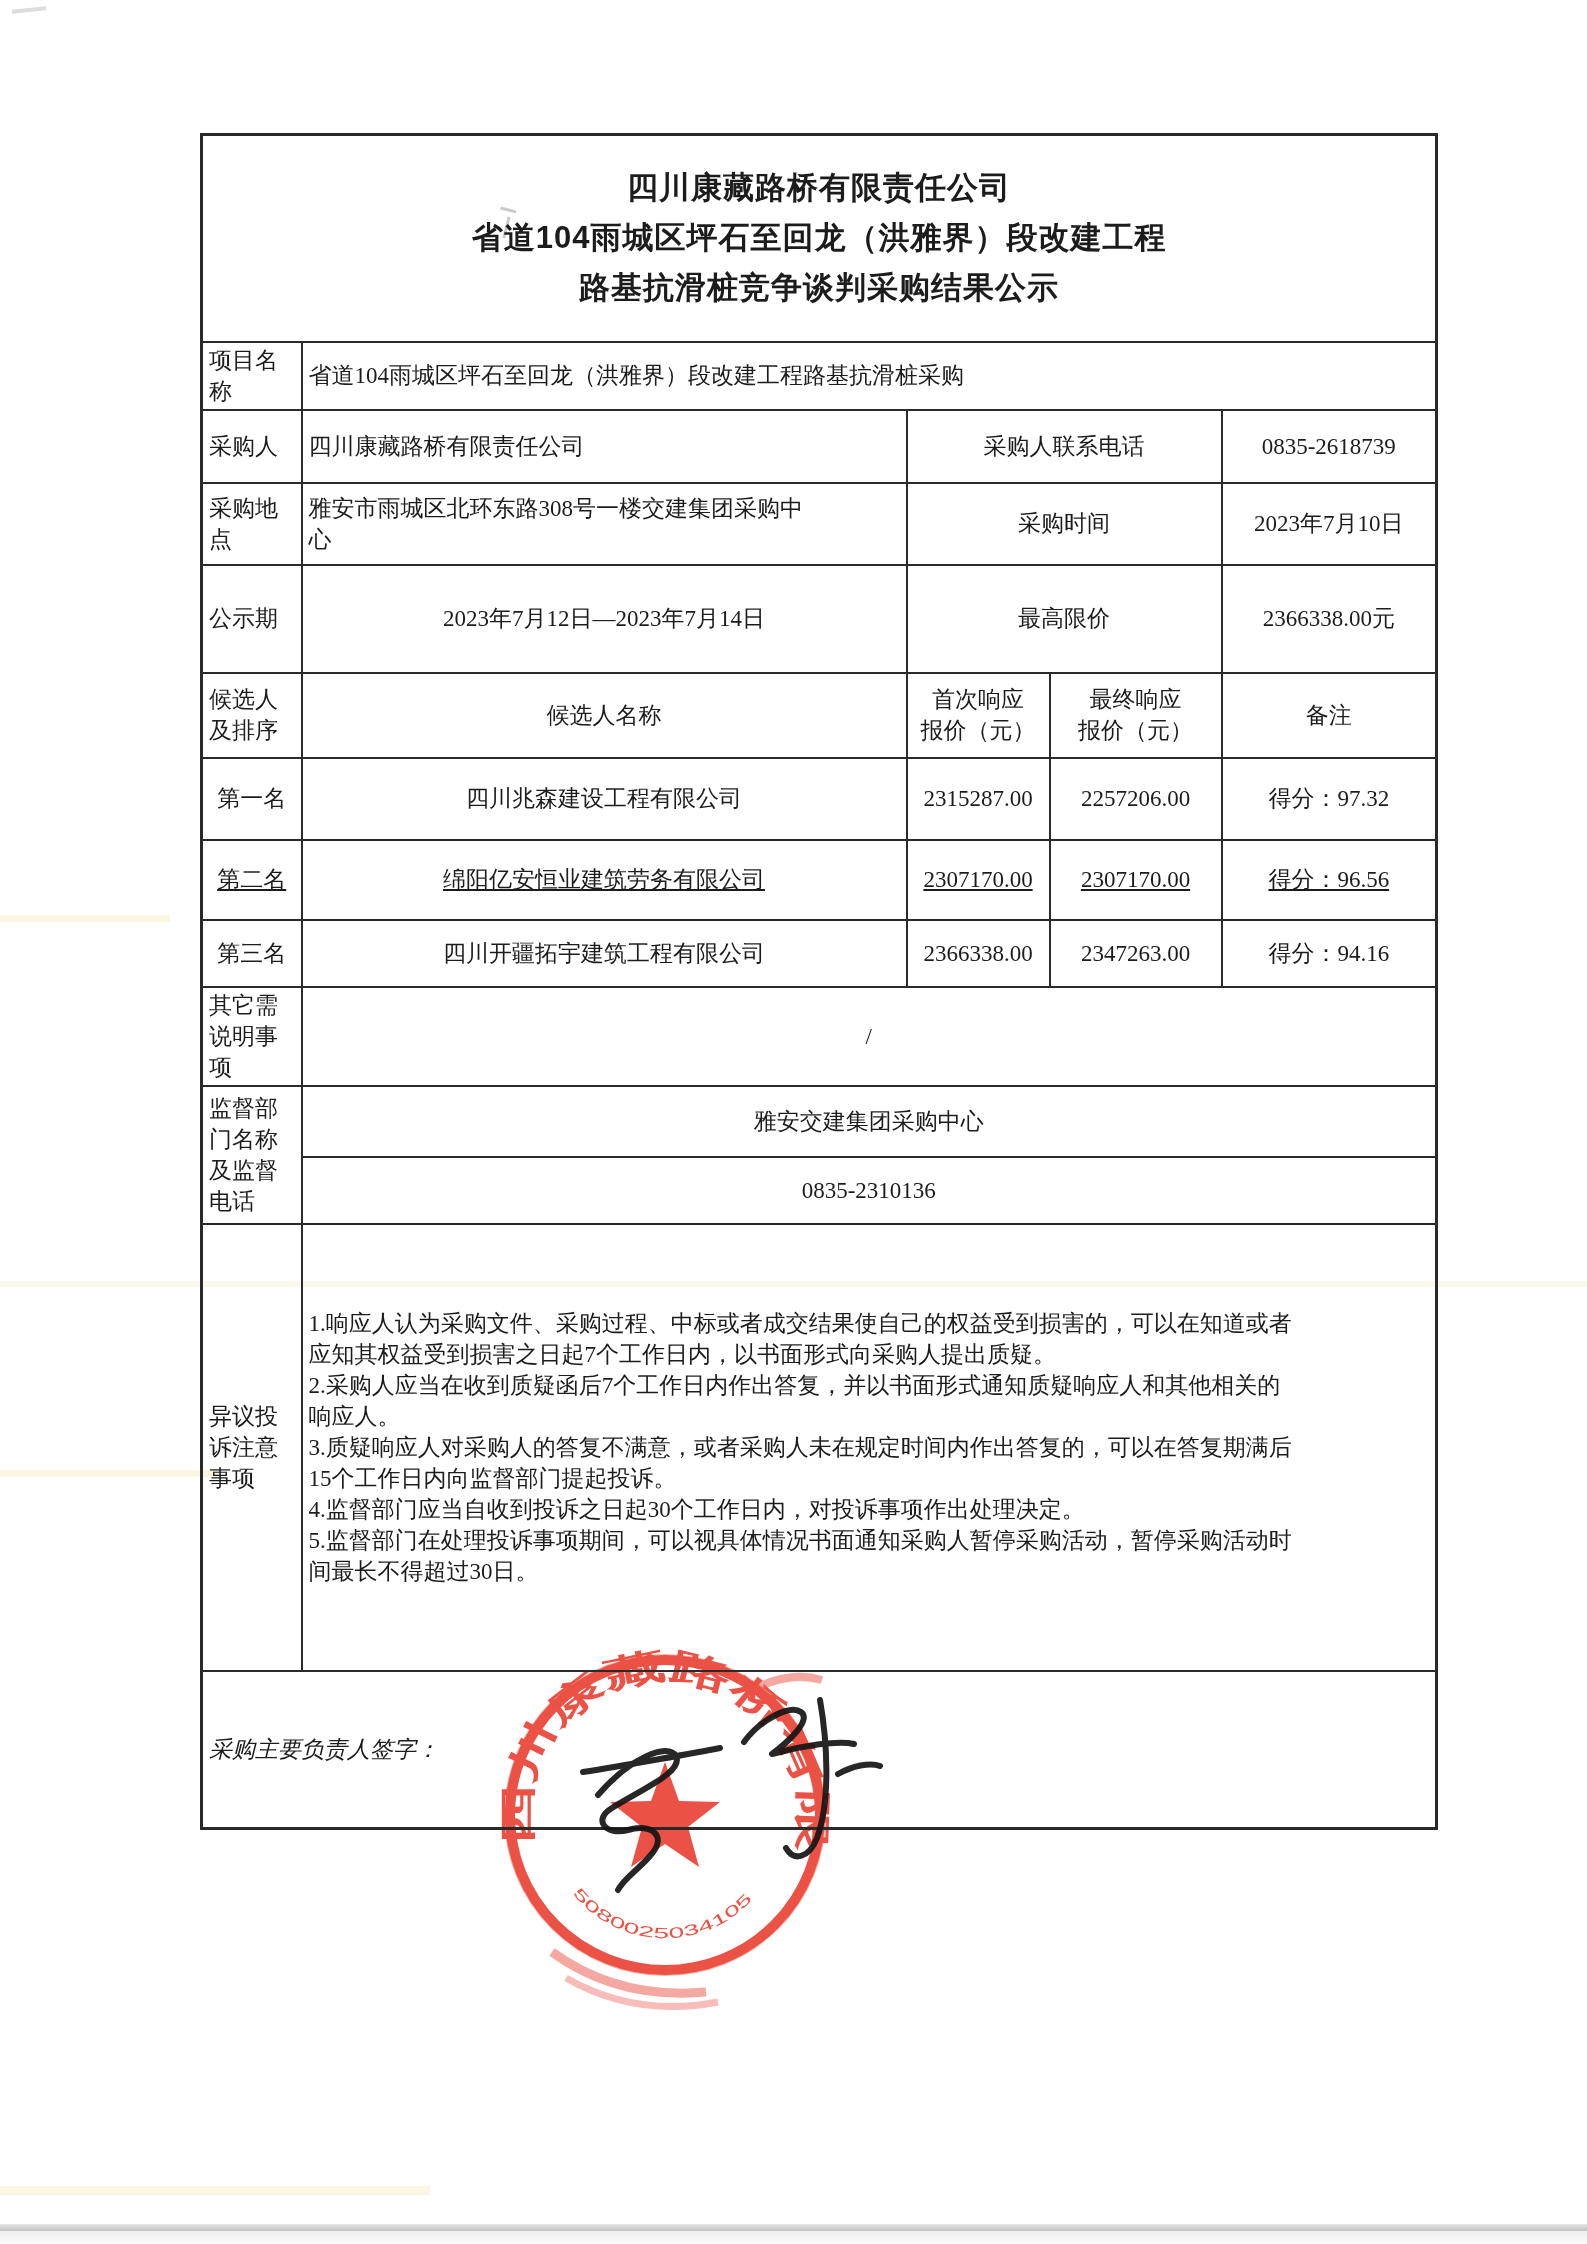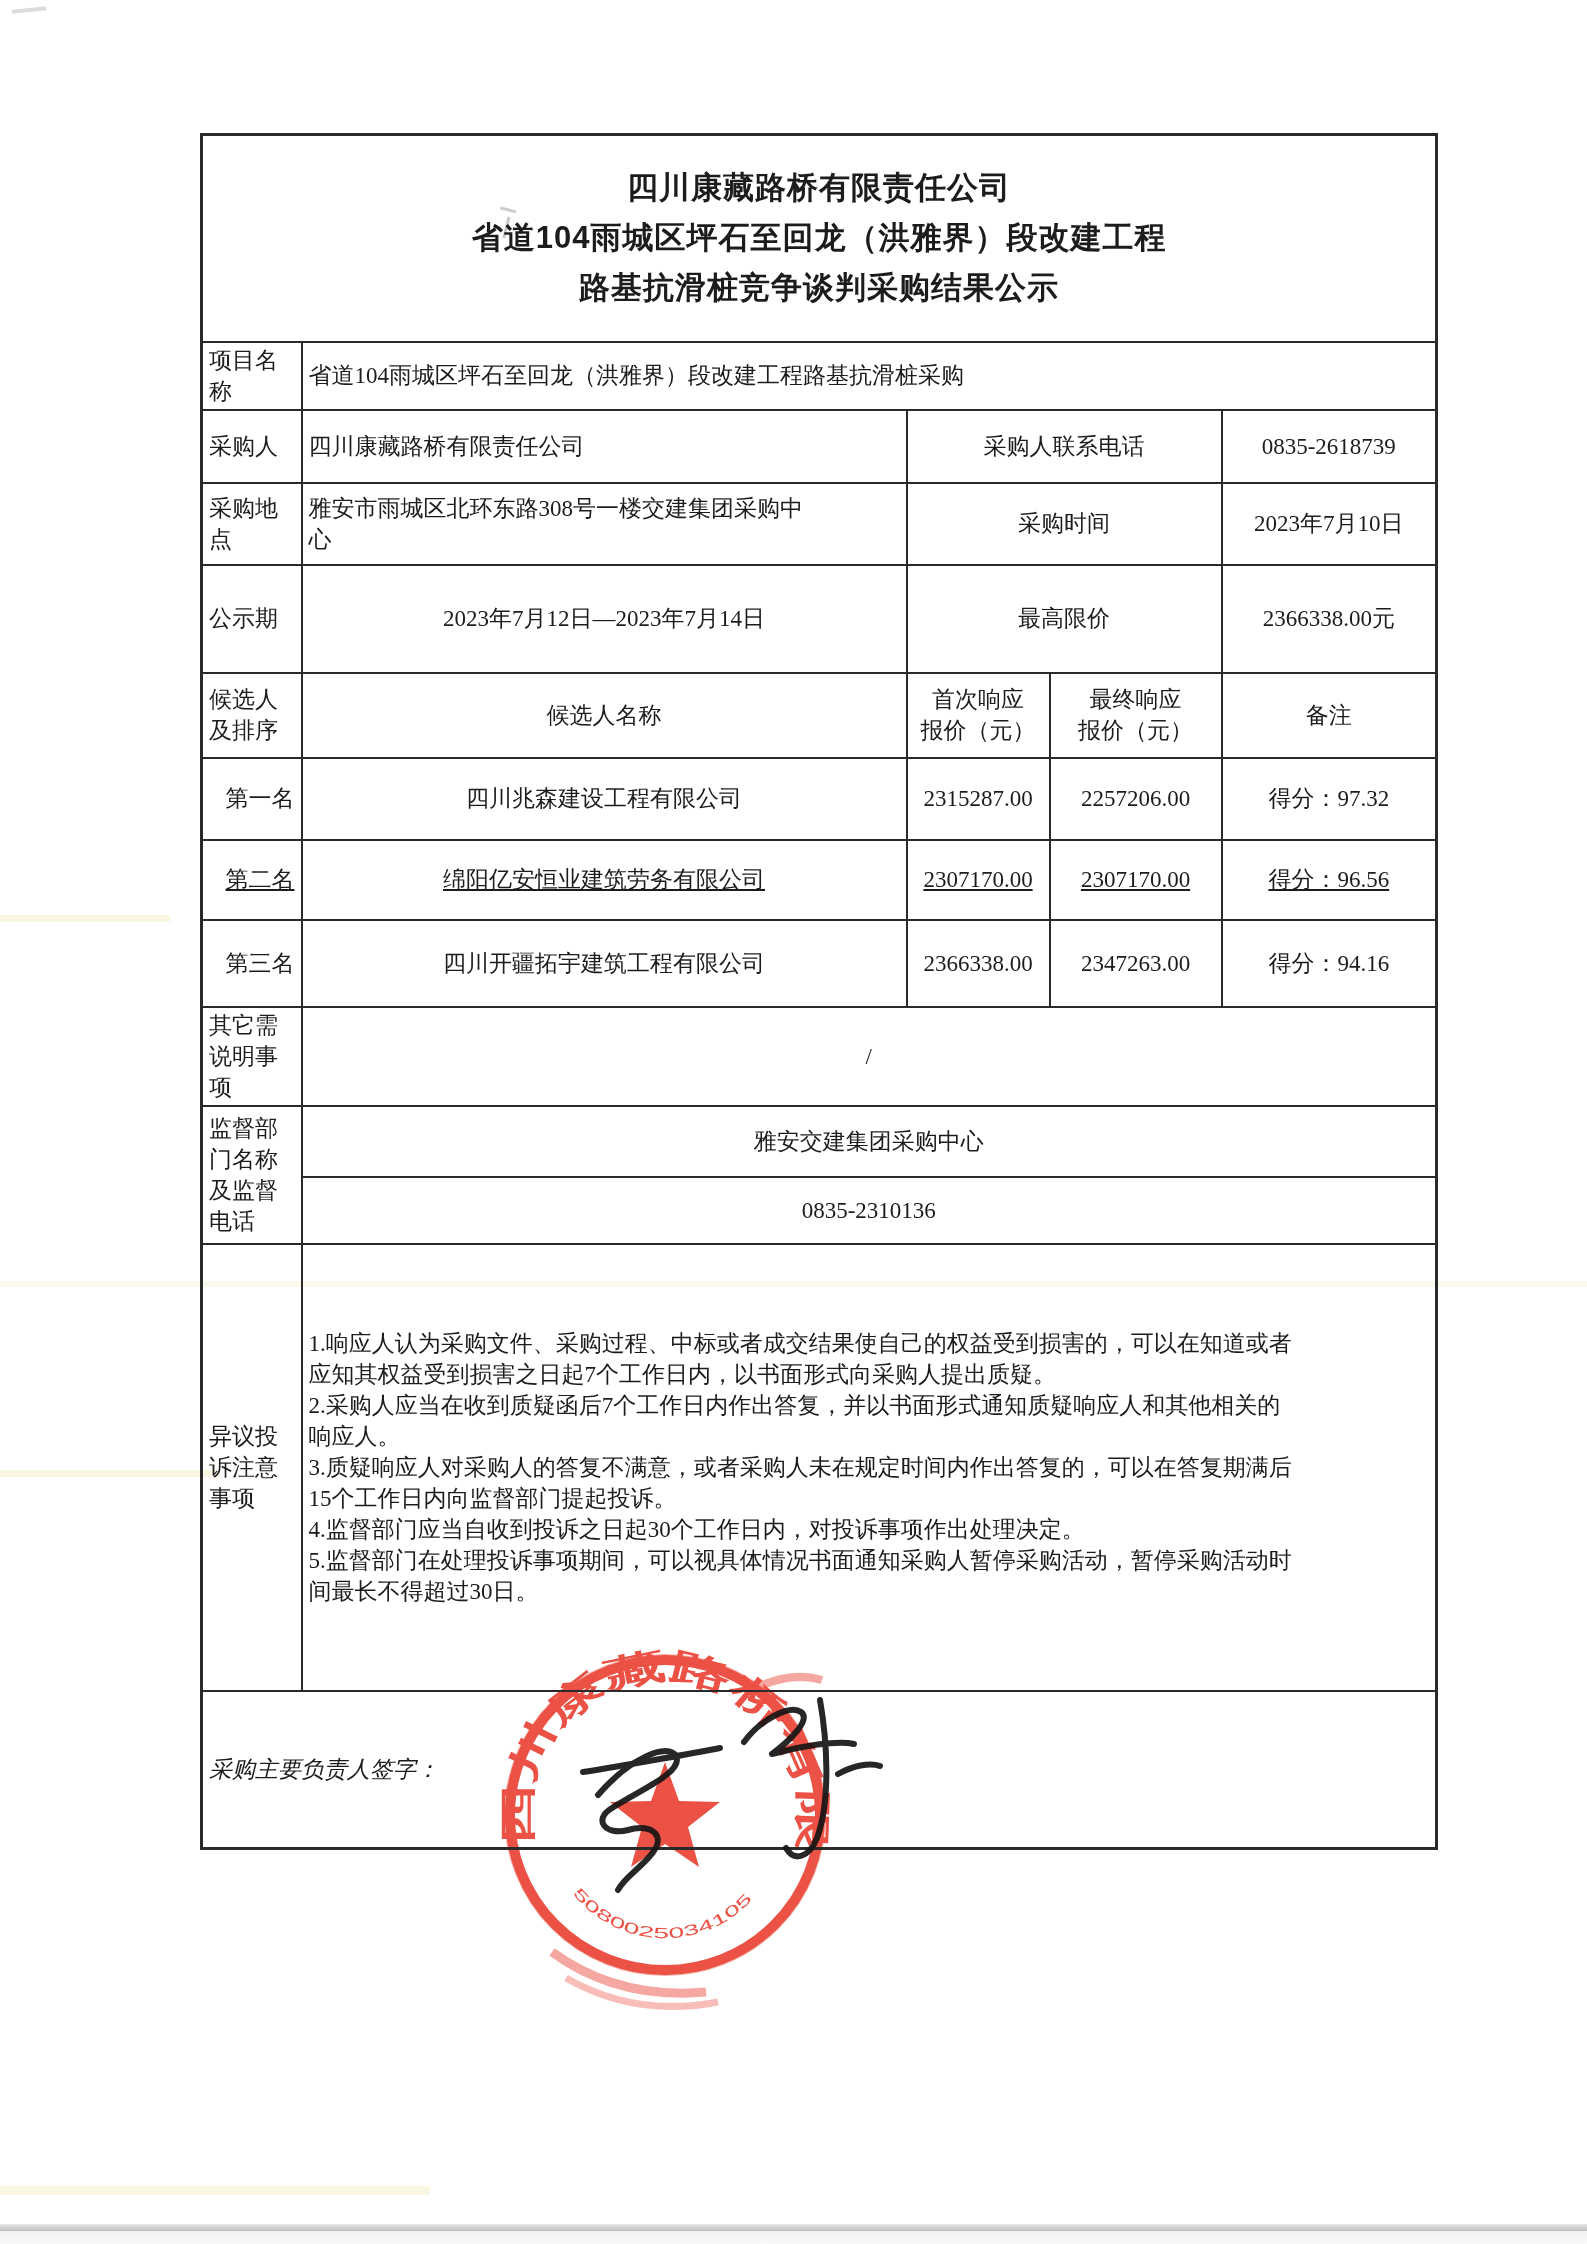--- a/index.html
+++ b/index.html
@@ -48,21 +48,21 @@
   }
   .title-line {
     font-family: "Liberation Sans", "DejaVu Sans", sans-serif;
     font-weight: bold;
     font-size: 31px;
     line-height: 50px;
     letter-spacing: 1px;
   }
 
   td.lbl { text-align: left; padding-left: 8px; line-height: 30px; }
-  td.lbl-rank { text-align: right; }
+  td.lbl-rank { text-align: center; }
   td.ctr { text-align: center; }
   td.left { text-align: left; padding-left: 10px; }
   td.prewrap { white-space: pre-wrap; }
 
   td.notice-cell {
     vertical-align: top;
     padding: 98px 10px 10px 8px;
     white-space: pre-wrap;
     font-size: 23px;
     line-height: 34px;
@@ -217,21 +217,21 @@
     </tr>
 
     <tr style="height:80px;text-decoration:underline;">
       <td class="lbl-rank">第二名</td>
       <td class="ctr">绵阳亿安恒业建筑劳务有限公司</td>
       <td class="ctr">2307170.00</td>
       <td class="ctr">2307170.00</td>
       <td class="ctr">得分：96.56</td>
     </tr>
 
-    <tr style="height:87px;">
+    <tr style="height:67px;">
       <td class="lbl-rank">第三名</td>
       <td class="ctr">四川开疆拓宇建筑工程有限公司</td>
       <td class="ctr">2366338.00</td>
       <td class="ctr">2347263.00</td>
       <td class="ctr">得分：94.16</td>
     </tr>
 
     <tr style="height:94px;">
       <td class="lbl">其它需说明事项</td>
       <td colspan="4" class="ctr">/</td>

